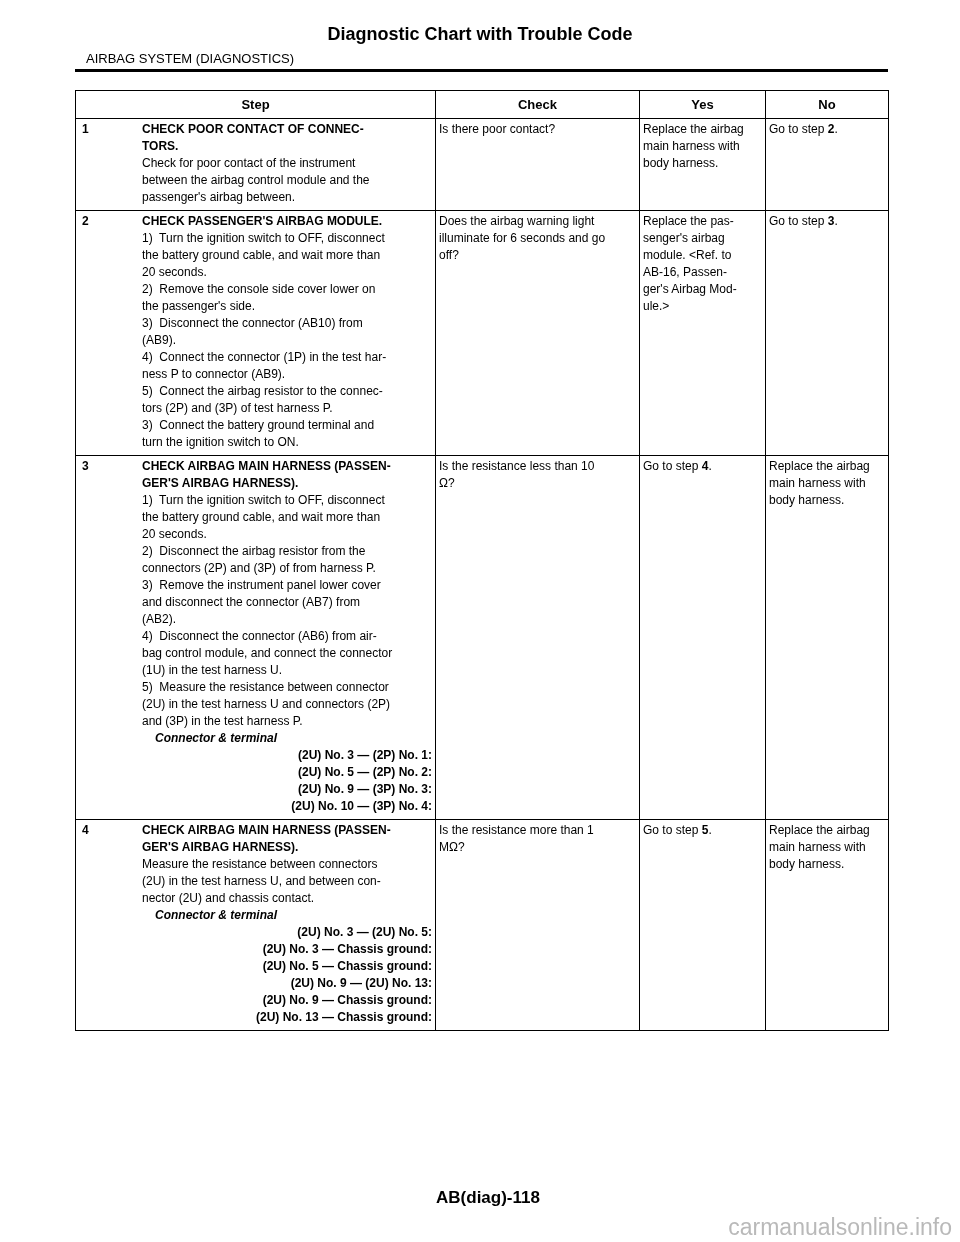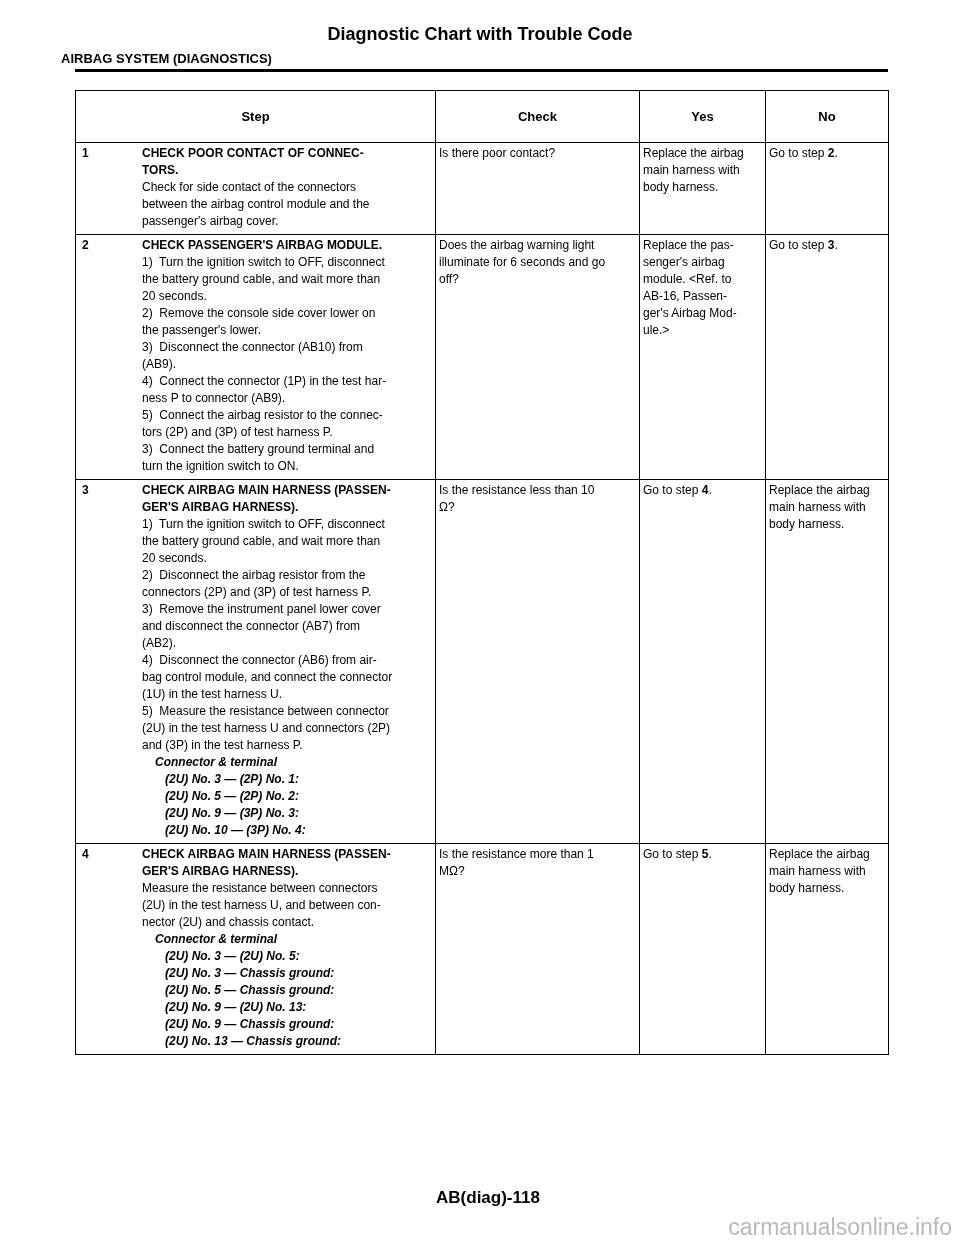--- a/index.html
+++ b/index.html
@@ -15,23 +15,22 @@
   }
   .page-title {
     position: absolute;
     top: 24px; left: 0; width: 960px;
     text-align: center;
     font-size: 18px;
     font-weight: bold;
   }
   .page-subtitle {
     position: absolute;
-    top: 51px; left: 61px;
+    top: 51px; left: 86px;
     font-size: 13px;
-    font-weight: bold;
   }
   .divider-rule {
     position: absolute;
     top: 69px; left: 75px;
     width: 813px; height: 3px;
     background: #000000;
   }
   table.diag-table {
     position: absolute;
     top: 90px; left: 75px;
@@ -39,21 +38,21 @@
     border-collapse: collapse;
     table-layout: fixed;
   }
   .diag-table th {
     border: 1px solid #000;
     font-size: 13px;
     font-weight: bold;
     text-align: center;
     vertical-align: middle;
     height: 19px;
-    padding: 16px 2px;
+    padding: 4px 2px;
   }
   .diag-table td {
     border: 1px solid #000;
     vertical-align: top;
     font-size: 12px;
     line-height: 17px;
     padding: 2px 3px 4px 3px;
   }
   td.step-cell { position: relative; padding-left: 66px; }
   .step-num {
@@ -61,22 +60,22 @@
     left: 6px; top: 2px;
     font-weight: bold;
   }
   .step-title-line { font-weight: bold; white-space: pre; }
   .step-body-line { white-space: pre; }
   .connector-heading {
     font-weight: bold; font-style: italic;
     padding-left: 13px; white-space: pre;
   }
   .connector-terminal-line {
-    font-weight: bold; font-style: italic;
-    padding-left: 23px; white-space: pre;
+    font-weight: bold; 
+    padding-left: 23px; white-space: pre; text-align: right;
   }
   .cell-line { white-space: pre; }
   .footer-page-number {
     position: absolute;
     top: 1188px; left: 0; width: 960px;
     text-align: center;
     font-size: 17px;
     font-weight: bold;
     margin-left: 8px;
   }
@@ -110,23 +109,23 @@
         <th>Yes</th>
         <th>No</th>
       </tr>
     </thead>
     <tbody>
         <tr>
           <td class="step-cell">
             <div class="step-num">1</div>
             <div class="step-title-line">CHECK POOR CONTACT OF CONNEC-</div>
             <div class="step-title-line">TORS.</div>
-            <div class="step-body-line">Check for side contact of the connectors</div>
+            <div class="step-body-line">Check for poor contact of the instrument</div>
             <div class="step-body-line">between the airbag control module and the</div>
-            <div class="step-body-line">passenger's airbag cover.</div>
+            <div class="step-body-line">passenger's airbag between.</div>
           </td>
           <td>
             <div class="cell-line">Is there poor contact?</div>
           </td>
           <td>
             <div class="cell-line">Replace the airbag</div>
             <div class="cell-line">main harness with</div>
             <div class="cell-line">body harness.</div>
           </td>
           <td>
@@ -134,21 +133,21 @@
           </td>
         </tr>
         <tr>
           <td class="step-cell">
             <div class="step-num">2</div>
             <div class="step-title-line">CHECK PASSENGER'S AIRBAG MODULE.</div>
             <div class="step-body-line">1)  Turn the ignition switch to OFF, disconnect</div>
             <div class="step-body-line">the battery ground cable, and wait more than</div>
             <div class="step-body-line">20 seconds.</div>
             <div class="step-body-line">2)  Remove the console side cover lower on</div>
-            <div class="step-body-line">the passenger's lower.</div>
+            <div class="step-body-line">the passenger's side.</div>
             <div class="step-body-line">3)  Disconnect the connector (AB10) from</div>
             <div class="step-body-line">(AB9).</div>
             <div class="step-body-line">4)  Connect the connector (1P) in the test har-</div>
             <div class="step-body-line">ness P to connector (AB9).</div>
             <div class="step-body-line">5)  Connect the airbag resistor to the connec-</div>
             <div class="step-body-line">tors (2P) and (3P) of test harness P.</div>
             <div class="step-body-line">3)  Connect the battery ground terminal and</div>
             <div class="step-body-line">turn the ignition switch to ON.</div>
           </td>
           <td>
@@ -170,21 +169,21 @@
         </tr>
         <tr>
           <td class="step-cell">
             <div class="step-num">3</div>
             <div class="step-title-line">CHECK AIRBAG MAIN HARNESS (PASSEN-</div>
             <div class="step-title-line">GER'S AIRBAG HARNESS).</div>
             <div class="step-body-line">1)  Turn the ignition switch to OFF, disconnect</div>
             <div class="step-body-line">the battery ground cable, and wait more than</div>
             <div class="step-body-line">20 seconds.</div>
             <div class="step-body-line">2)  Disconnect the airbag resistor from the</div>
-            <div class="step-body-line">connectors (2P) and (3P) of test harness P.</div>
+            <div class="step-body-line">connectors (2P) and (3P) of from harness P.</div>
             <div class="step-body-line">3)  Remove the instrument panel lower cover</div>
             <div class="step-body-line">and disconnect the connector (AB7) from</div>
             <div class="step-body-line">(AB2).</div>
             <div class="step-body-line">4)  Disconnect the connector (AB6) from air-</div>
             <div class="step-body-line">bag control module, and connect the connector</div>
             <div class="step-body-line">(1U) in the test harness U.</div>
             <div class="step-body-line">5)  Measure the resistance between connector</div>
             <div class="step-body-line">(2U) in the test harness U and connectors (2P)</div>
             <div class="step-body-line">and (3P) in the test harness P.</div>
             <div class="connector-heading">Connector &amp; terminal</div>

